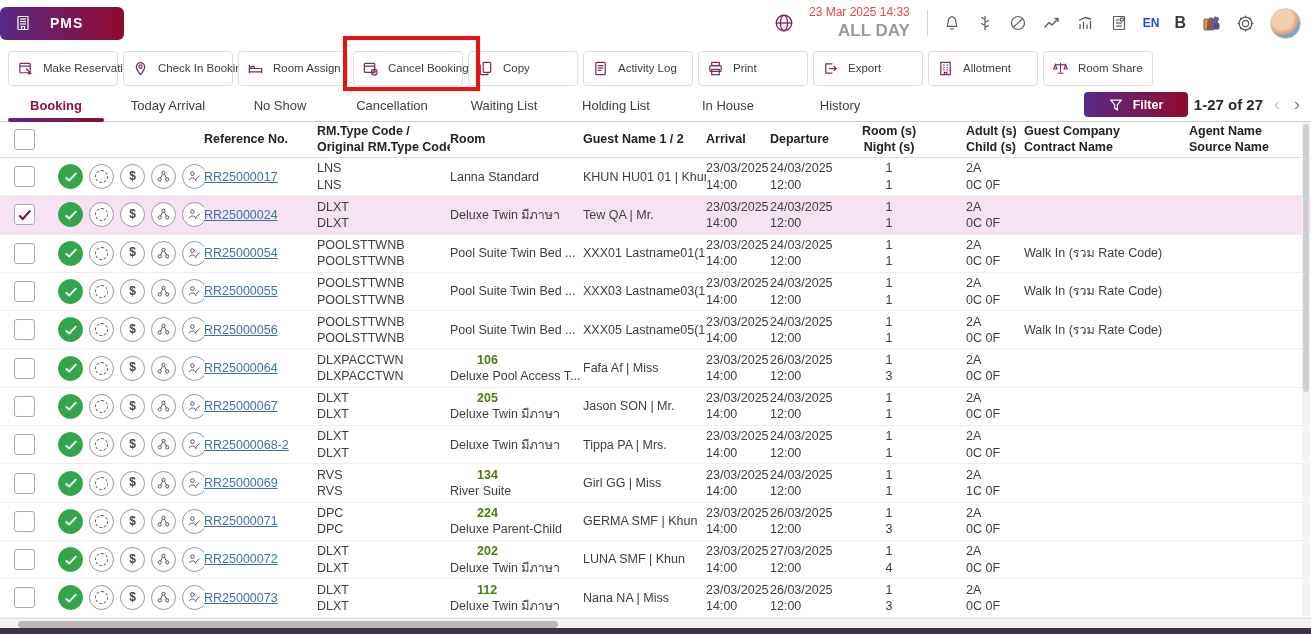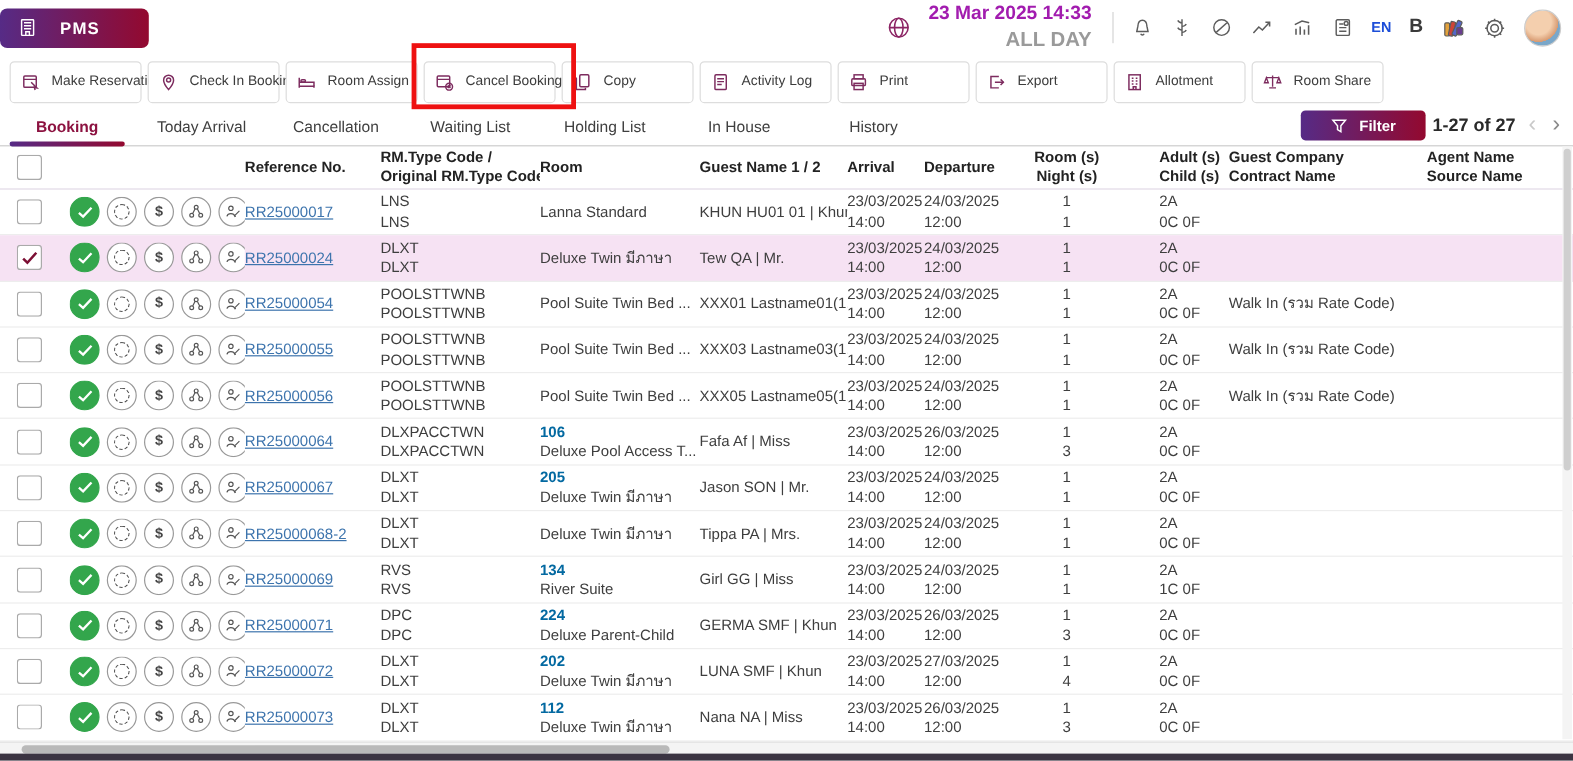--- a/index.html
+++ b/index.html
@@ -11,21 +11,21 @@
   .hdr { height:46px; display:flex; align-items:center; justify-content:space-between; padding:0 10px 0 0; }
   .logo-chip { width:124px; height:33px; border-radius:6px; display:flex; align-items:center; gap:18px; padding:0 14px;
     background:linear-gradient(90deg, var(--brand-gradient-from,#562b86), var(--brand-gradient-to,#93092f)); }
   .logo-chip svg { stroke:#fff; }
   .logo-text { color:#fff; font-weight:bold; font-size:14px; letter-spacing:1px; }
   .hdr-right { display:flex; align-items:center; gap:15px; }
   .hicon { color:#5c5c5c; display:flex; align-items:center; }
   .hicon svg { stroke:#5c5c5c; }
   .globe svg { stroke:#8c2464; }
   .dt-block { text-align:right; line-height:1.25; margin-right:2px; }
-  .dt-line1 { font-size:16px; font-weight:bold; color:#a21caf; }
+  .dt-line1 { font-size:12px; font-weight:normal; color:#ef4444; }
   .dt-line2 { font-size:17px; color:#9a9a9a; font-weight:bold; }
   .vdiv { width:1px; height:26px; background:#d4d4d4; }
   .lang { font-size:12px; font-weight:bold; color:#1d4ed8; }
   .curr { font-size:16px; font-weight:bold; color:#3a3a3a; }
   .avatar { width:31px; height:31px; border-radius:50%;
     background:radial-gradient(circle at 38% 32%, #f4cfae 0 40%, #d89b72 62%, #7aa7c9 63%); border:1px solid #ccc; }
 
   
   .toolbar { height:44px; display:flex; align-items:center; gap:5px; padding:0 8px; }
   .tbtn { width:110px; height:35px; background:#fff; border:1px solid #ddd; border-radius:4px;
@@ -55,21 +55,21 @@
   
   .tablewrap { position:relative; }
   .tgrid { display:grid; align-items:center; padding-left:14px;
     grid-template-columns:44px 146px 113px 133px 133px 123px 64px 78px 88px 88px 165px 1fr; }
   .thead { height:36px; border-bottom:1px solid #e2d9e6; font-size:12.5px; font-weight:bold; color:#222; line-height:1.25; }
   .trow { height:38.3px; border-bottom:1px solid #ededed; font-size:12.5px; color:#3e3e3e; line-height:1.3; cursor:pointer; }
   .trow.selected { background:var(--selected-row-bg,#f6e2f3); }
   .cell { overflow:hidden; white-space:nowrap; padding-right:6px; }
   .c-center { text-align:center; }
   .c-adult { padding-left:30px; }
-  .roomno { font-weight:bold; color:#0369a1; }
+  .roomno { font-weight:bold; color:#4d7c0f;margin-left:27px; }
   .reflink { color:var(--link-blue,#3d74ad); text-decoration:underline; }
 
   .cb { width:21px; height:21px; border:1.5px solid #aaa; border-radius:3px; background:#fff;
     display:inline-flex; align-items:center; justify-content:center; cursor:pointer; }
   .cb svg { visibility:hidden; }
   .cb.checked svg { visibility:visible; }
 
   .c-icons { display:flex; gap:6px; align-items:center; }
   .sic { width:25px; height:25px; border-radius:50%; border:1.3px solid #999; background:#fff;
     display:inline-flex; align-items:center; justify-content:center; cursor:pointer; flex:0 0 auto; }
@@ -284,20 +284,23 @@
   <div class="tabsbar">
 
       <div class="tab active">
         <span>Booking</span>
       </div>
 
       <div class="tab">
         <span>Today Arrival</span>
       </div>
 
+      <div class="tab">
+        <span>No Show</span>
+      </div>
 
       <div class="tab">
         <span>Cancellation</span>
       </div>
 
       <div class="tab">
         <span>Waiting List</span>
       </div>
 
       <div class="tab">

